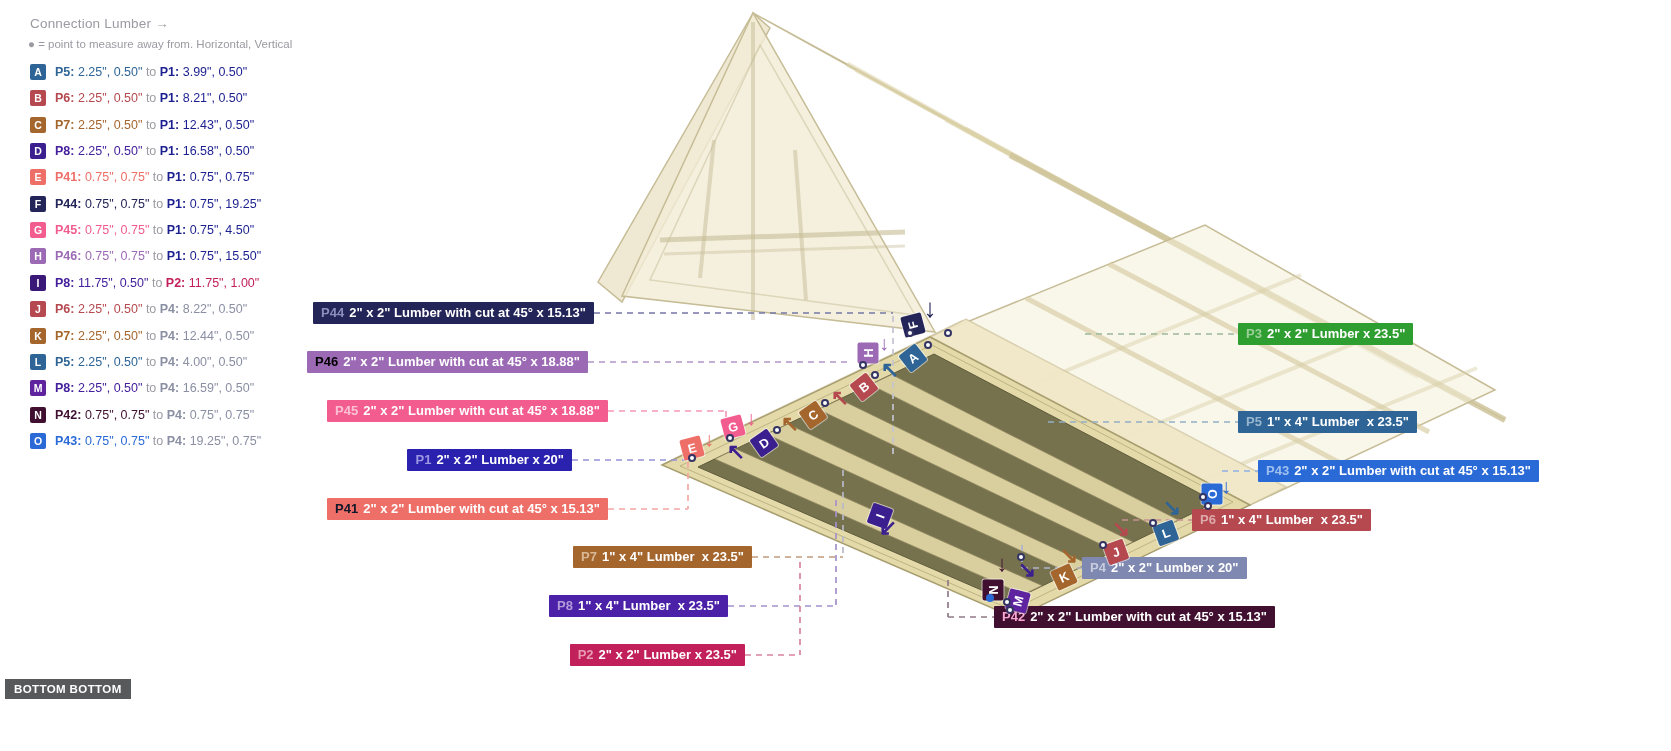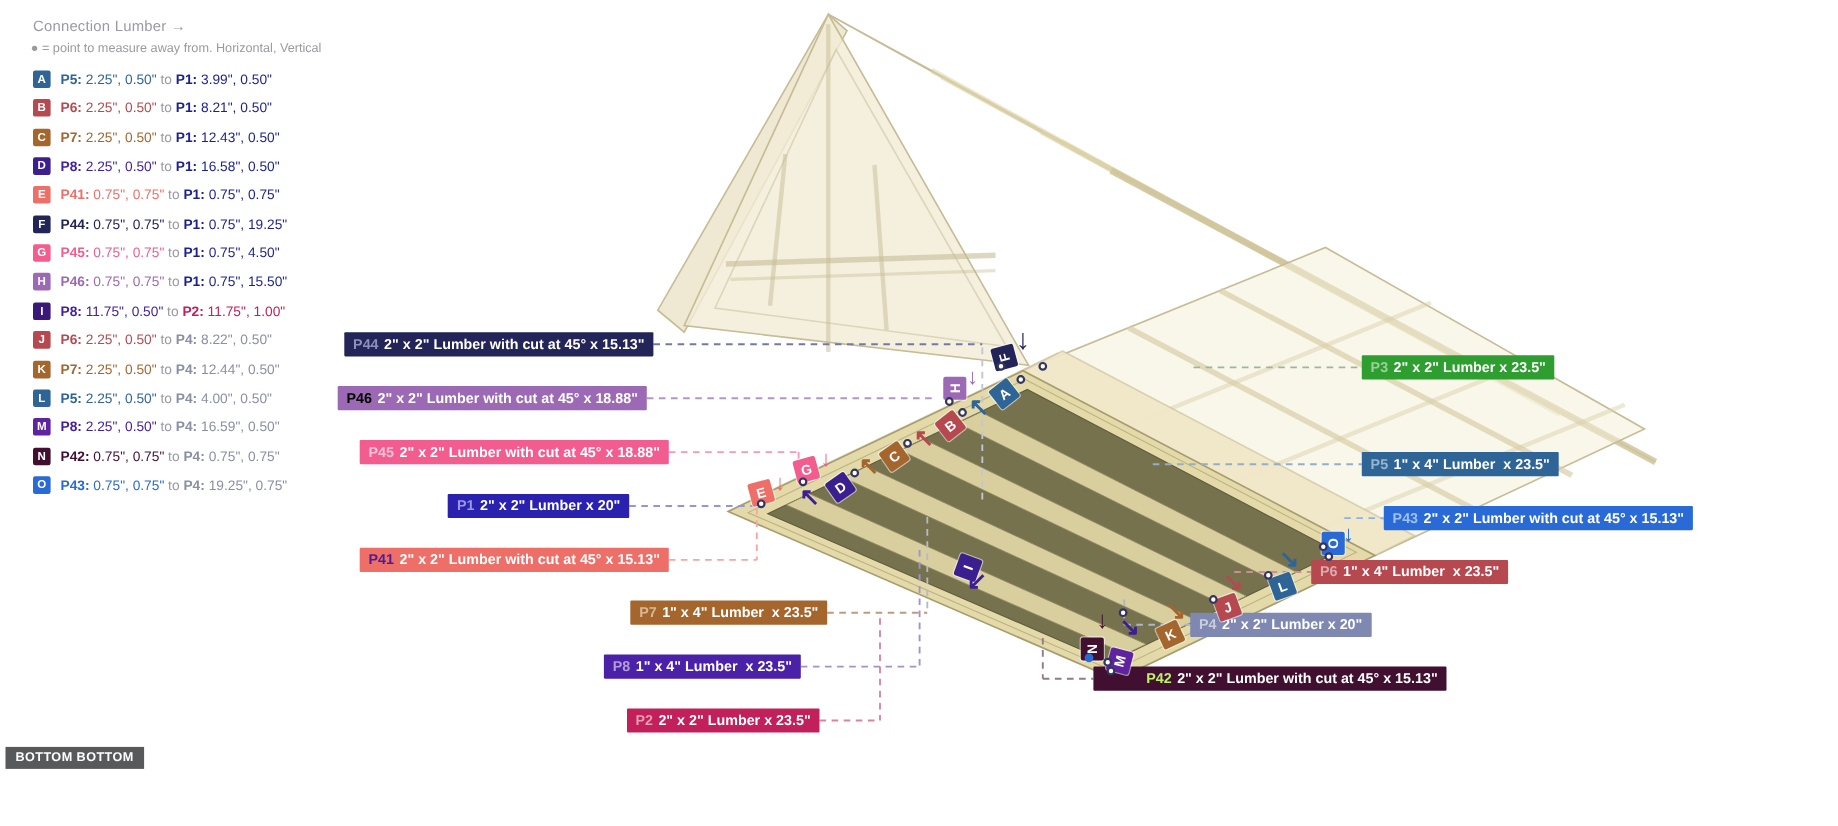--- a/index.html
+++ b/index.html
@@ -115,30 +115,30 @@
       <div class="cp-row" style="top: 353.85px;"><div class="cp-badge" style="background: rgb(46, 101, 150);">L</div><div class="cp-part" style="display: inline; color: rgb(46, 101, 150);">P5:</div><span style="color: rgb(46, 101, 150);"> 2.25", 0.50"</span><span style="color: rgb(154, 154, 162);"> to </span><div class="cp-part" style="display: inline; color: rgb(138, 143, 163);">P4:</div><span style="color: rgb(138, 143, 163);"> 4.00", 0.50"</span></div>
       <div class="cp-row" style="top: 380.2px;"><div class="cp-badge" style="background: rgb(95, 35, 160);">M</div><div class="cp-part" style="display: inline; color: rgb(68, 32, 157);">P8:</div><span style="color: rgb(68, 32, 157);"> 2.25", 0.50"</span><span style="color: rgb(154, 154, 162);"> to </span><div class="cp-part" style="display: inline; color: rgb(138, 143, 163);">P4:</div><span style="color: rgb(138, 143, 163);"> 16.59", 0.50"</span></div>
       <div class="cp-row" style="top: 406.55px;"><div class="cp-badge" style="background: rgb(65, 16, 49);">N</div><div class="cp-part" style="display: inline; color: rgb(65, 16, 49);">P42:</div><span style="color: rgb(65, 16, 49);"> 0.75", 0.75"</span><span style="color: rgb(154, 154, 162);"> to </span><div class="cp-part" style="display: inline; color: rgb(138, 143, 163);">P4:</div><span style="color: rgb(138, 143, 163);"> 0.75", 0.75"</span></div>
       <div class="cp-row" style="top: 432.9px;"><div class="cp-badge" style="background: rgb(42, 106, 214);">O</div><div class="cp-part" style="display: inline; color: rgb(42, 106, 214);">P43:</div><span style="color: rgb(42, 106, 214);"> 0.75", 0.75"</span><span style="color: rgb(154, 154, 162);"> to </span><div class="cp-part" style="display: inline; color: rgb(138, 143, 163);">P4:</div><span style="color: rgb(138, 143, 163);"> 19.25", 0.75"</span></div>
     </div>
   <div id="label-layer">
       <div class="part-label" style="background: rgb(35, 36, 88); top: 302px; right: 1077px;"><span class="pid" style="color: rgb(141, 143, 189);">P44</span><span>2" x 2" Lumber with cut at 45° x 15.13"</span></div>
       <div class="part-label" style="background: rgb(156, 106, 180); top: 351px; right: 1083px;"><span class="pid" style="color: #000000;">P46</span><span>2" x 2" Lumber with cut at 45° x 18.88"</span></div>
       <div class="part-label" style="background: rgb(242, 92, 142); top: 400px; right: 1063px;"><span class="pid" style="color: rgb(251, 192, 212);">P45</span><span>2" x 2" Lumber with cut at 45° x 18.88"</span></div>
       <div class="part-label" style="background: rgb(42, 34, 174); top: 449px; right: 1099px;"><span class="pid" style="color: rgb(157, 152, 226);">P1</span><span>2" x 2" Lumber x 20"</span></div>
-      <div class="part-label" style="background: rgb(238, 111, 104); top: 498px; right: 1063px;"><span class="pid" style="color: #4c1d95;">P41</span><span>2" x 2" Lumber with cut at 45° x 15.13"</span></div>
+      <div class="part-label" style="background: rgb(238, 111, 104); top: 498px; right: 1063px;"><span class="pid" style="color: #0f172a;">P41</span><span>2" x 2" Lumber with cut at 45° x 15.13"</span></div>
       <div class="part-label" style="background: rgb(165, 102, 46); top: 546px; right: 919px;"><span class="pid" style="color: rgb(216, 184, 150);">P7</span><span>1" x 4" Lumber  x 23.5"</span></div>
       <div class="part-label" style="background: rgb(75, 33, 168); top: 595px; right: 943px;"><span class="pid" style="color: rgb(178, 156, 218);">P8</span><span>1" x 4" Lumber  x 23.5"</span></div>
       <div class="part-label" style="background: rgb(194, 32, 90); top: 644px; right: 926px;"><span class="pid" style="color: rgb(232, 156, 180);">P2</span><span>2" x 2" Lumber x 23.5"</span></div>
       <div class="part-label" style="background: rgb(47, 158, 49); top: 323px; left: 1238px;"><span class="pid" style="color: rgb(154, 208, 152);">P3</span><span>2" x 2" Lumber x 23.5"</span></div>
       <div class="part-label" style="background: rgb(46, 101, 150); top: 411px; left: 1238px;"><span class="pid" style="color: rgb(151, 182, 206);">P5</span><span>1" x 4" Lumber  x 23.5"</span></div>
       <div class="part-label" style="background: rgb(42, 106, 214); top: 460px; left: 1258px;"><span class="pid" style="color: rgb(159, 192, 238);">P43</span><span>2" x 2" Lumber with cut at 45° x 15.13"</span></div>
       <div class="part-label" style="background: rgb(181, 73, 79); top: 509px; left: 1192px;"><span class="pid" style="color: rgb(221, 170, 172);">P6</span><span>1" x 4" Lumber  x 23.5"</span></div>
       <div class="part-label" style="background: rgb(126, 136, 176); top: 557px; left: 1082px;"><span class="pid" style="color: rgb(200, 205, 222);">P4</span><span>2" x 2" Lumber x 20"</span></div>
-      <div class="part-label" style="background: rgb(65, 16, 49); top: 606px; left: 994px;"><span class="pid" style="color: #bef264; margin-left: 40px;">P42</span><span>2" x 2" Lumber with cut at 45° x 15.13"</span></div>
+      <div class="part-label" style="background: rgb(65, 16, 49); top: 606px; left: 994px;"><span class="pid" style="color: #f9a8d4;">P42</span><span>2" x 2" Lumber with cut at 45° x 15.13"</span></div>
     </div>
   <div id="marker-layer">
       <div class="marker" style="background: rgb(46, 101, 150); left: 913px; top: 358px; transform: translate(-50%, -50%) rotate(-38deg);">A</div>
       <div class="marker" style="background: rgb(181, 73, 79); left: 864px; top: 387px; transform: translate(-50%, -50%) rotate(-38deg);">B</div>
       <div class="marker" style="background: rgb(165, 102, 46); left: 813px; top: 415px; transform: translate(-50%, -50%) rotate(-35deg);">C</div>
       <div class="marker" style="background: rgb(59, 31, 142); left: 764px; top: 443px; transform: translate(-50%, -50%) rotate(-35deg);">D</div>
       <div class="marker" style="background: rgb(238, 111, 104); left: 692px; top: 448px; transform: translate(-50%, -50%) rotate(-15deg);">E</div>
       <div class="marker" style="background: rgb(35, 36, 88); left: 913px; top: 325px; transform: translate(-50%, -50%) rotate(-105deg);">F</div>
       <div class="marker" style="background: rgb(242, 92, 142); left: 733px; top: 427px; transform: translate(-50%, -50%) rotate(-15deg);">G</div>
       <div class="marker" style="background: rgb(156, 106, 180); left: 868px; top: 353px; transform: translate(-50%, -50%) rotate(-90deg);">H</div>

